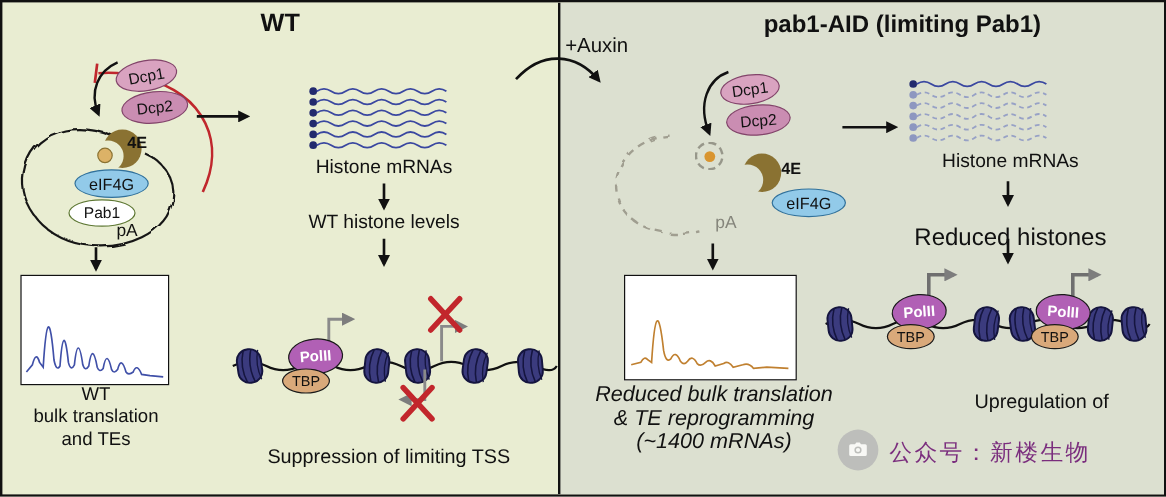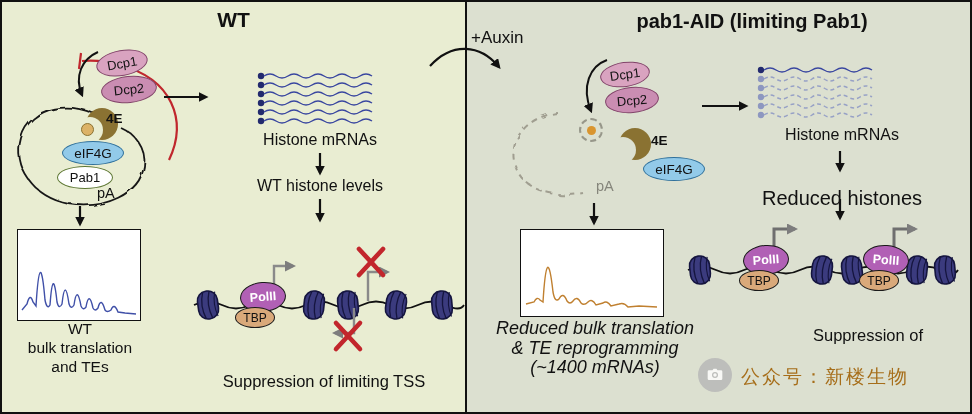--- a/index.html
+++ b/index.html
@@ -192,24 +192,24 @@
 
   <div class="lbl ctr" style="left:758px;top:124px;width:164px;font-size:16px;">Histone mRNAs</div>
   <div class="lbl ctr" style="left:754px;top:173px;width:172px;font-size:20px;margin-top:12px;">Reduced histones</div>
 
   <div class="ov" style="left:741px;top:243px;width:46px;height:30px;background:#b160b5;border:1.6px solid #1a1a1a;color:#fff;font-weight:bold;font-size:12.5px;transform:rotate(-4deg);">PolII</div>
   <div class="ov" style="left:737px;top:268px;width:40px;height:21px;background:#d9a97a;border:1.4px solid #1a1a1a;font-size:12px;">TBP</div>
   <div class="ov" style="left:861px;top:243px;width:46px;height:30px;background:#b160b5;border:1.6px solid #1a1a1a;color:#fff;font-weight:bold;font-size:12.5px;transform:rotate(4deg);">PolII</div>
   <div class="ov" style="left:857px;top:268px;width:40px;height:21px;background:#d9a97a;border:1.4px solid #1a1a1a;font-size:12px;">TBP</div>
 
   <div class="lbl ctr" style="left:768px;top:323px;width:196px;font-size:16.5px;line-height:21px;">
-    <span class="block">Suppression of</span>
+    <span class="block">Upregulation of</span>
   </div>
 
   <div style="position:absolute;left:696px;top:356px;width:34px;height:34px;border-radius:50%;background:#b6b6b6;opacity:.8;display:flex;align-items:center;justify-content:center;">
     <svg width="20" height="20" viewBox="0 0 24 24">
       <path d="M9 6.2 L10.3 4.4 L13.7 4.4 L15 6.2 L19.2 6.2 A1.6 1.6 0 0 1 20.8 7.8 L20.8 16.4 A1.6 1.6 0 0 1 19.2 18 L4.8 18 A1.6 1.6 0 0 1 3.2 16.4 L3.2 7.8 A1.6 1.6 0 0 1 4.8 6.2 Z" fill="#fff"></path>
       <circle cx="12" cy="12" r="3.6" fill="#b6b6b6"></circle>
       <circle cx="12" cy="12" r="2.1" fill="#fff"></circle>
     </svg>
   </div>
-  <span class="lbl" style="left:739px;top:362px;font-size:19px;color:#a16207;opacity:.9;letter-spacing:2px;">公众号：新楼生物</span>
+  <span class="lbl" style="left:739px;top:362px;font-size:19px;color:#701a75;opacity:.9;letter-spacing:2px;">公众号：新楼生物</span>
 </div>
 
 </body></html>

